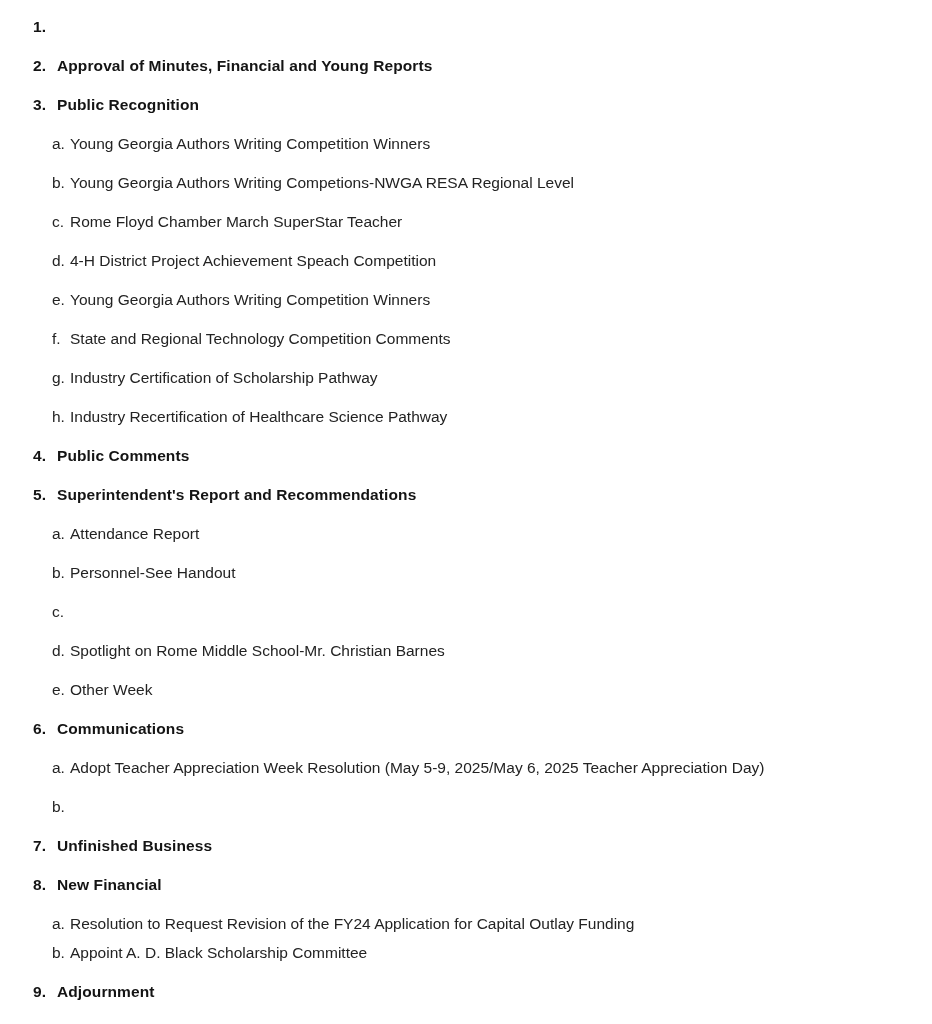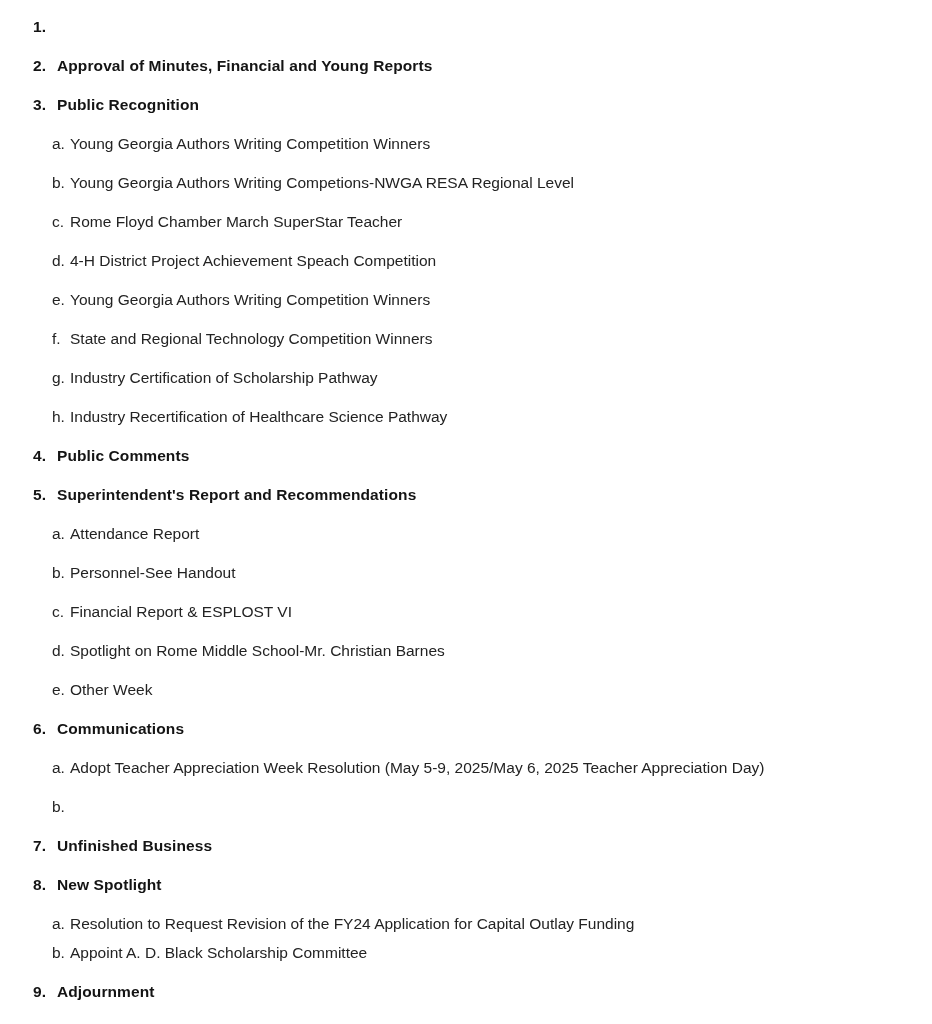--- a/index.html
+++ b/index.html
@@ -101,21 +101,21 @@
     <span class="text">4-H District Project Achievement Speach Competition</span>
   </div>
 
   <div class="sub-row">
     <span class="letter">e.</span>
     <span class="text">Young Georgia Authors Writing Competition Winners</span>
   </div>
 
   <div class="sub-row">
     <span class="letter">f.</span>
-    <span class="text">State and Regional Technology Competition Winners</span>
+    <span class="text">State and Regional Technology Competition Comments</span>
   </div>
 
   <div class="sub-row">
     <span class="letter">g.</span>
     <span class="text">Industry Certification of Scholarship Pathway</span>
   </div>
 
   <div class="sub-row">
     <span class="letter">h.</span>
     <span class="text">Industry Recertification of Healthcare Science Pathway</span>
@@ -142,21 +142,20 @@
     <span class="text">Attendance Report</span>
   </div>
 
   <div class="sub-row">
     <span class="letter">b.</span>
     <span class="text">Personnel-See Handout</span>
   </div>
 
   <div class="sub-row">
     <span class="letter">c.</span>
-    <span class="text">Financial Report &amp; ESPLOST VI</span>
   </div>
 
   <div class="sub-row">
     <span class="letter">d.</span>
     <span class="text">Spotlight on Rome Middle School-Mr. Christian Barnes</span>
   </div>
 
   <div class="sub-row">
     <span class="letter">e.</span>
     <span class="text">Other Week</span>
@@ -185,21 +184,21 @@
     <div class="head-row">
       <span class="num">7.</span>
       <span class="title">Unfinished Business</span>
     </div>
     <div class="sub-list"></div>
   </div>
 
   <div class="agenda-item">
     <div class="head-row">
       <span class="num">8.</span>
-      <span class="title">New Spotlight</span>
+      <span class="title">New Financial</span>
     </div>
     <div class="sub-list">
   <div class="sub-row">
     <span class="letter">a.</span>
     <span class="text">Resolution to Request Revision of the FY24 Application for Capital Outlay Funding</span>
   </div>
 
   <div class="sub-row">
     <span class="letter">b.</span>
     <span class="text">Appoint A. D. Black Scholarship Committee</span>

